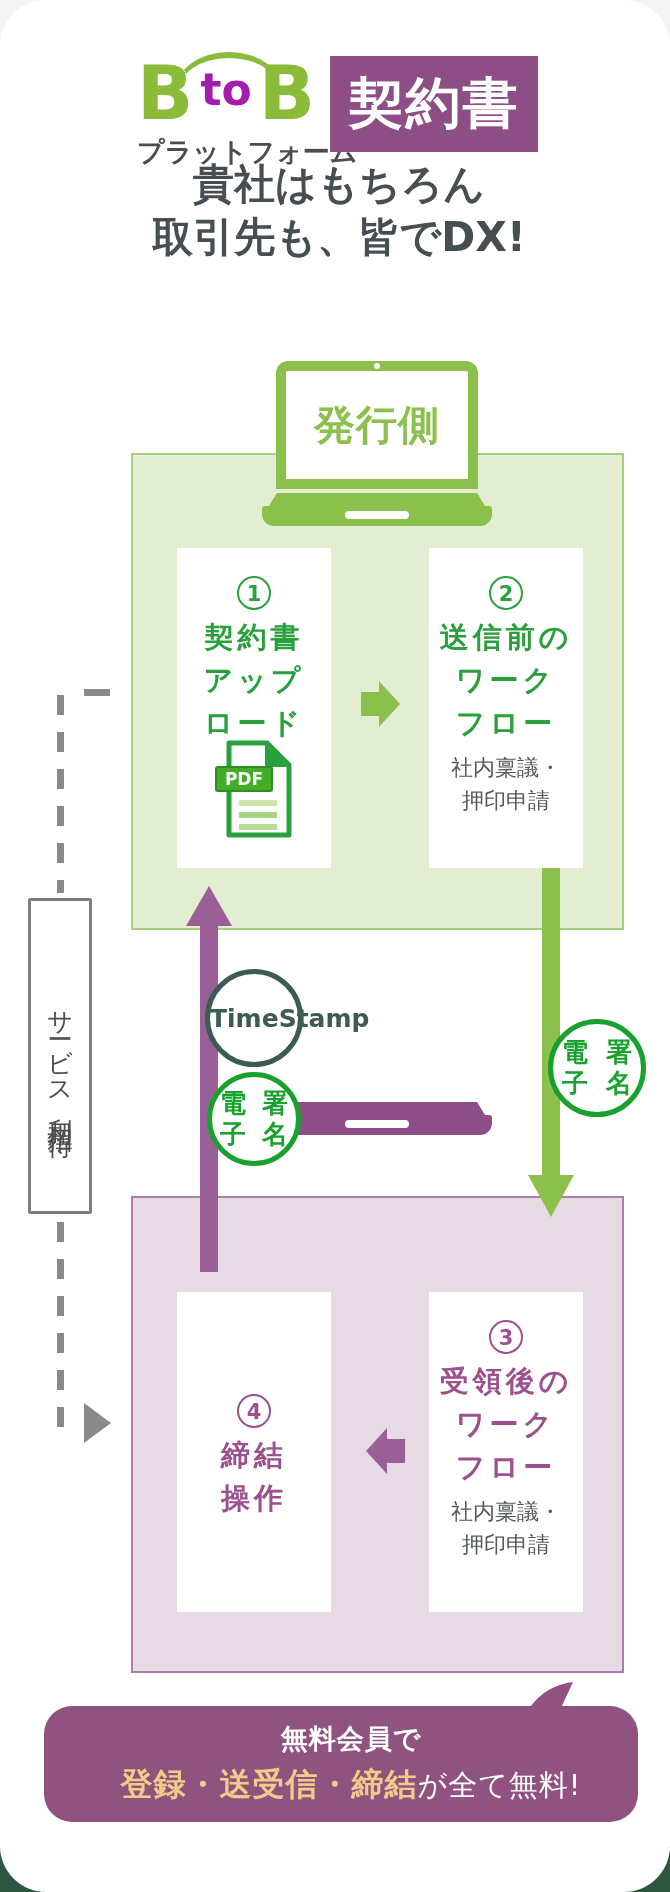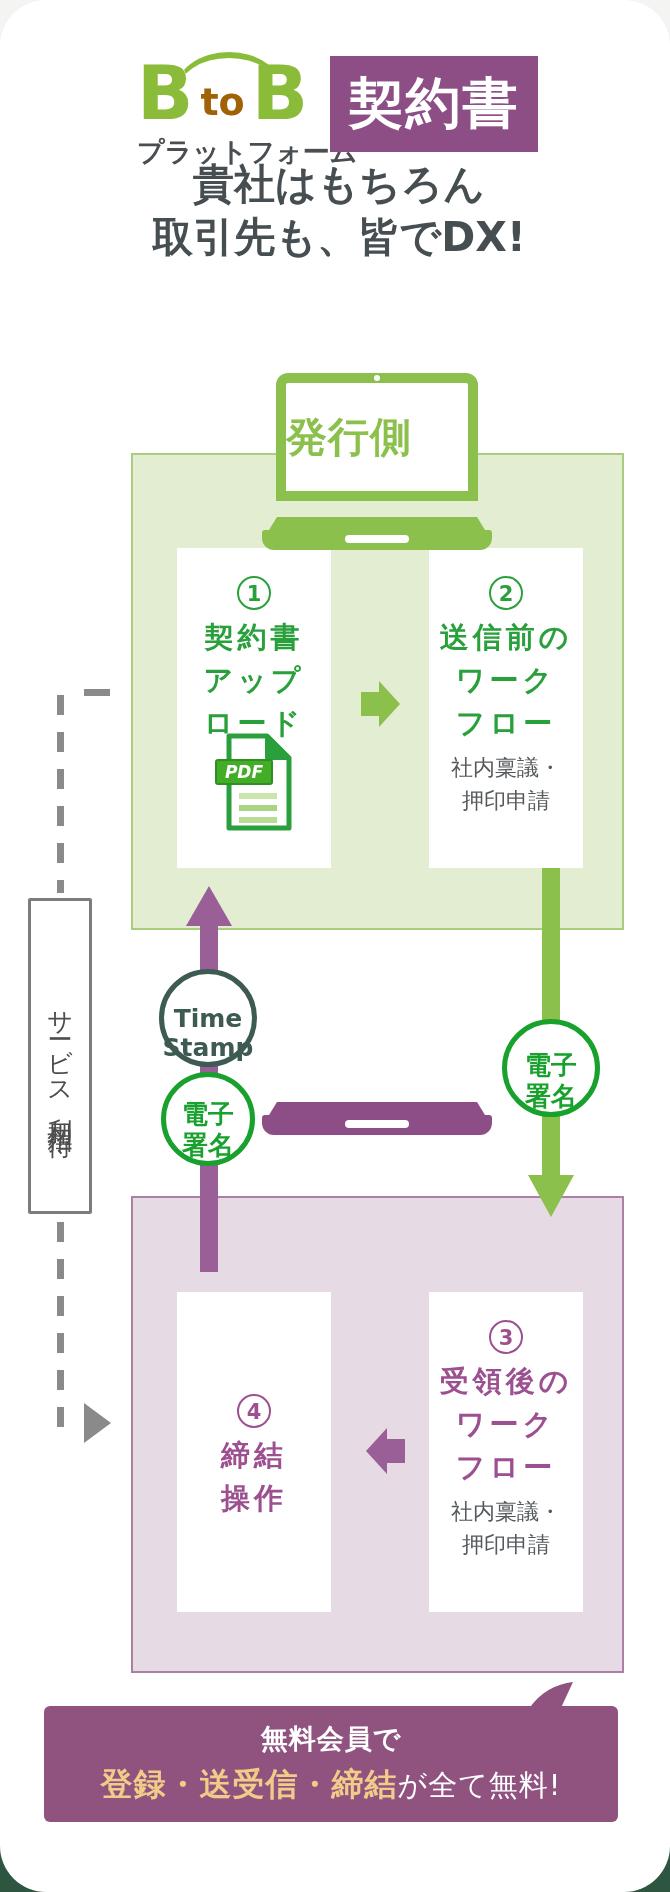--- a/index.html
+++ b/index.html
@@ -9,39 +9,39 @@
     font-family:"DejaVu Sans","Liberation Sans",sans-serif;
   }
   .page{
     position:relative;width:670px;height:1892px;
     background:#ffffff;border-radius:46px;overflow:hidden;
   }
   
   .logo{position:absolute;left:137px;top:52px;width:180px;}
   .logo-line1{position:relative;display:flex;align-items:flex-end;height:76px;}
   .logo-b{font-size:74px;line-height:70px;font-weight:bold;color:#8abc39;}
-  .logo-to{font-size:38px;line-height:36px;font-weight:bold;color:#a16207;margin:0 7px 8px 7px;}
+  .logo-to{font-size:44px;line-height:36px;font-weight:bold;color:#a21caf;margin:0 7px 20px 7px;}
   .logo-arc{position:absolute;left:38px;top:0px;width:102px;height:34px;
     border-top:6px solid #8abc39;border-left:3px solid transparent;border-right:3px solid transparent;
     border-radius:100% 100% 0 0 / 200% 200% 0 0;}
   .logo-platform{margin-top:6px;font-size:27px;font-weight:bold;color:#4a4e52;letter-spacing:0px;white-space:nowrap;}
   .logo-badge{position:absolute;left:330px;top:56px;width:208px;height:96px;background:#8d4e86;
     display:flex;align-items:center;justify-content:center;color:#fff;font-size:55px;font-weight:bold;letter-spacing:2px;}
   
   .heading{position:absolute;left:4px;top:158px;width:670px;text-align:center;
     font-size:41px;line-height:53px;font-weight:bold;color:#464e52;}
   
   .flow-box{position:absolute;left:131px;width:493px;height:477px;box-sizing:border-box;}
   .box-green{top:453px;background:#e2edd2;border:2px solid #a8cd7c;}
   .box-purple{top:1196px;background:#e6dae4;border:2px solid #ab7fa6;}
   
   .laptop{position:absolute;left:262px;width:230px;z-index:5;}
-  .lap-screen{width:182px;height:108px;margin:16px auto;border:10px solid var(--c);
+  .lap-screen{width:182px;height:108px;margin:4px auto;border:10px solid var(--c);
     border-radius:12px 12px 0 0;background:#fff;position:relative;
-    display:flex;align-items:center;justify-content:flex-start;}
+    display:flex;align-items:center;justify-content:center;}
   .lap-cam{position:absolute;top:-8px;left:50%;transform:translateX(-50%);
     width:6px;height:6px;border-radius:50%;background:#fff;}
   .lap-label{font-size:41px;font-weight:bold;color:var(--c);letter-spacing:1px;}
   .lap-trap{width:216px;height:13px;margin:0 auto;background:var(--c);
     clip-path:polygon(8px 0,208px 0,216px 100%,0 100%);}
   .lap-bar{width:230px;height:20px;background:var(--c);border-radius:3px 3px 12px 12px;position:relative;}
   .lap-notch{position:absolute;left:50%;top:5px;transform:translateX(-50%);
     width:64px;height:8px;border-radius:4px;background:#fff;}
   .laptop-green{--c:#8cc04c;top:357px;}
   .laptop-purple{--c:#8d4e87;top:1102px;}
@@ -50,58 +50,58 @@
   .card-num{display:inline-block;width:34px;height:34px;line-height:32px;box-sizing:border-box;
     border:2px solid currentColor;border-radius:50%;font-size:21px;font-weight:bold;}
   .card-title{font-size:29px;line-height:43px;font-weight:bold;letter-spacing:4px;margin-top:6px;}
   .card-sub{font-size:22px;line-height:33px;color:#54595c;margin-top:6px;letter-spacing:0px;}
   .green-text{color:#29a03b;}
   .purple-text{color:#9c5090;}
   .card1{left:177px;top:548px;padding-top:28px;}
   .card2{left:429px;top:548px;padding-top:28px;}
   .card3{left:429px;top:1292px;padding-top:28px;}
   .card4{left:177px;top:1292px;padding-top:102px;}
-  .pdf-wrap{position:absolute;left:50%;top:185px;transform:translateX(-50%);font-style:italic;}
+  .pdf-wrap{position:absolute;left:50%;top:192px;transform:translateX(-50%);}
   
   .tri{position:absolute;width:0;height:0;z-index:3;}
   .h-shaft{position:absolute;z-index:3;}
   .arr-right-shaft{left:361px;top:692px;width:18px;height:24px;background:#8cc04c;}
   .arr-right-head{left:379px;top:681px;border-left:21px solid #8cc04c;border-top:23px solid transparent;border-bottom:23px solid transparent;}
   .arr-left-head{left:366px;top:1428px;border-right:21px solid #9a5f96;border-top:23px solid transparent;border-bottom:23px solid transparent;}
   .arr-left-shaft{left:387px;top:1439px;width:18px;height:24px;background:#9a5f96;}
   
   .v-shaft{position:absolute;width:18px;z-index:3;}
   .purple-up-shaft{left:200px;top:924px;height:348px;background:#9a5f96;}
   .purple-up-head{left:186px;top:886px;border-left:23px solid transparent;border-right:23px solid transparent;border-bottom:40px solid #9a5f96;}
   .green-down-shaft{left:542px;top:868px;height:309px;background:#8cc04c;}
   .green-down-head{left:528px;top:1175px;border-left:23px solid transparent;border-right:23px solid transparent;border-top:42px solid #8cc04c;}
   
   .badge-circle{position:absolute;border-radius:50%;background:#fff;box-sizing:border-box;
-    display:flex;flex-direction:column;align-items:center;justify-content:flex-end;
-    text-align:center;z-index:6;}
+    display:flex;align-items:center;justify-content:space-between;
+    text-align:center;z-index:6;margin-left:46px;}
   .ts-badge{left:159px;top:969px;width:98px;height:98px;border:5px solid #3d5a53;
     color:#3d5a53;font-size:25px;line-height:29px;font-weight:600;}
   .es-badge{border:5px solid #18a12c;color:#18a12c;font-weight:bold;font-size:26px;line-height:31px;}
   .es-left{left:161px;top:1072px;width:94px;height:94px;}
   .es-right{left:502px;top:1019px;width:98px;height:98px;}
   
   .dash-v{position:absolute;width:7px;z-index:2;
     background:repeating-linear-gradient(180deg,#8a8a8a 0 20px,transparent 20px 37px);}
   .dash-v1{left:57px;top:695px;height:198px;}
   .dash-v2{left:57px;top:1222px;height:222px;}
   .dash-h{position:absolute;left:84px;top:689px;width:26px;height:7px;background:#8a8a8a;z-index:2;}
   .invite-arrow{left:84px;top:1403px;border-left:27px solid #8a8a8a;border-top:20px solid transparent;border-bottom:20px solid transparent;z-index:2;}
   .invite-box{position:absolute;left:28px;top:898px;width:64px;height:316px;box-sizing:border-box;
     background:#fff;border:3px solid #7d7d7d;border-radius:2px;z-index:3;
     display:flex;align-items:center;justify-content:center;}
   .invite-text{writing-mode:vertical-rl;font-size:25px;color:#4d4d4d;letter-spacing:5px;}
   
   .banner{position:absolute;left:44px;top:1706px;width:574px;height:116px;
-    background:#905380;border-radius:6px;z-index:7;
-    display:flex;flex-direction:column;align-items:center;justify-content:center;}
+    background:#905380;border-radius:28px;z-index:7;
+    display:flex;flex-direction:column;align-items:center;justify-content:center;padding-left:20px;}
   .banner-line1{color:#fff;font-size:27px;font-weight:bold;letter-spacing:1px;}
   .banner-line2{display:flex;align-items:baseline;margin-top:6px;}
   .banner-hl{color:#f1cc88;font-size:32px;font-weight:bold;letter-spacing:1px;}
   .banner-rest{color:#fff;font-size:29px;font-weight:normal;letter-spacing:1px;}
   .banner-tail{position:absolute;left:528px;top:1682px;z-index:6;}
 </style>
 </head>
 <body>
 
 <div class="page">

